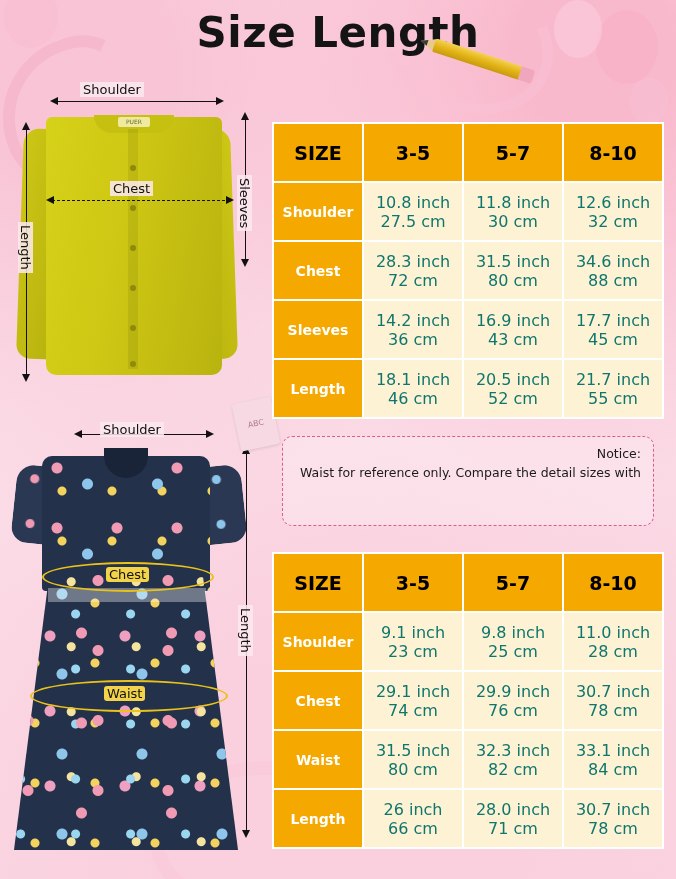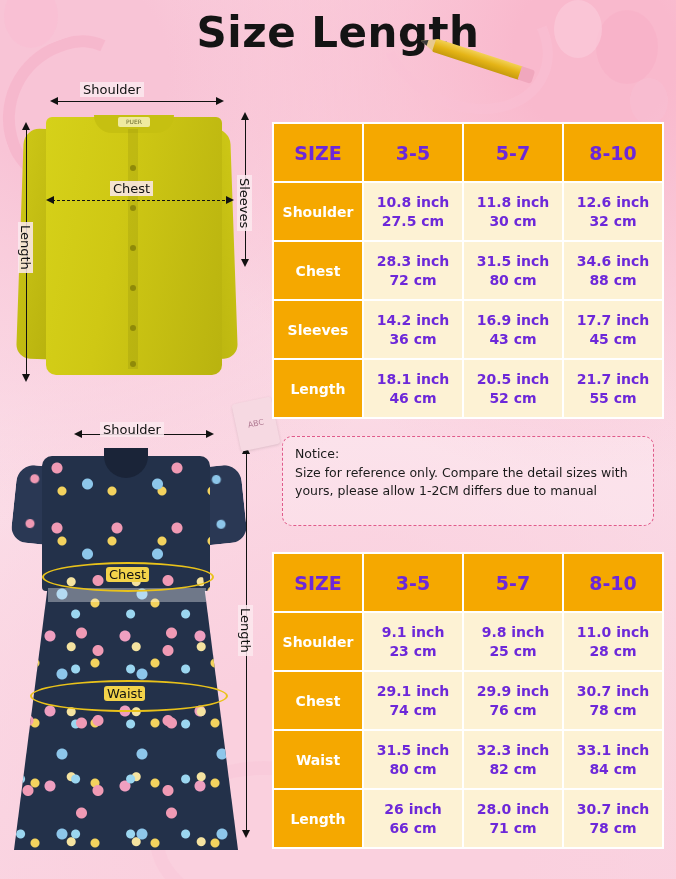--- a/index.html
+++ b/index.html
@@ -233,28 +233,27 @@
   
   table.size-table {
     position: absolute;
     border-collapse: collapse;
     table-layout: fixed;
     font-family: "DejaVu Sans", sans-serif;
   }
   table.size-table th, table.size-table td {
     border: 2px solid #ffffff;
     text-align: center;
-    font-size: 14px;
-    color: #6d28d9;
+    font-size: 16px;
+    color: #0f766e;
     padding: 0;
-    font-weight: bold;
   }
   table.size-table thead th {
     background: #f5a800;
-    color: #6d28d9;
+    color: #000000;
     font-weight: bold;
     font-size: 19px;
     height: 57px;
   }
   table.size-table tbody th {
     background: #f5a800;
     color: #ffffff;
     font-weight: bold;
     font-size: 14px;
     height: 57px;
@@ -275,20 +274,21 @@
     left: 282px; top: 436px;
     width: 372px; height: 90px;
     border: 1.6px dashed #e05a8a;
     border-radius: 10px;
     background: rgba(255,255,255,.25);
     padding: 8px 12px;
     box-sizing: border-box;
     font-size: 12.5px;
     line-height: 18px;
     color: #1b1b1b;
+    text-align: right;
   }
   .notice .n-title { margin-bottom: 1px; }
 </style>
 </head>
 <body>
 
 <div class="bg">
   <div class="bg-shape balloon-1"></div>
   <div class="bg-shape balloon-2"></div>
   <div class="bg-shape balloon-3"></div>
@@ -423,22 +423,21 @@
       <th>Length</th>
       <td>18.1 inch<br>46 cm</td>
       <td>20.5 inch<br>52 cm</td>
       <td>21.7 inch<br>55 cm</td>
     </tr>
   </tbody>
 </table>
 
 <div class="notice">
   <div class="n-title">Notice:</div>
-  <div>Size for reference only. Compare the detail sizes with</div>
-  <div>yours, please allow 1-2CM differs due to manual</div>
+  <div>Waist for reference only. Compare the detail sizes with</div>
 </div>
 
 <table class="size-table" id="table-bottom">
   <colgroup>
     <col class="col-label">
       <col class="col-val">
       <col class="col-val">
       <col class="col-val">
   </colgroup>
   <thead>

